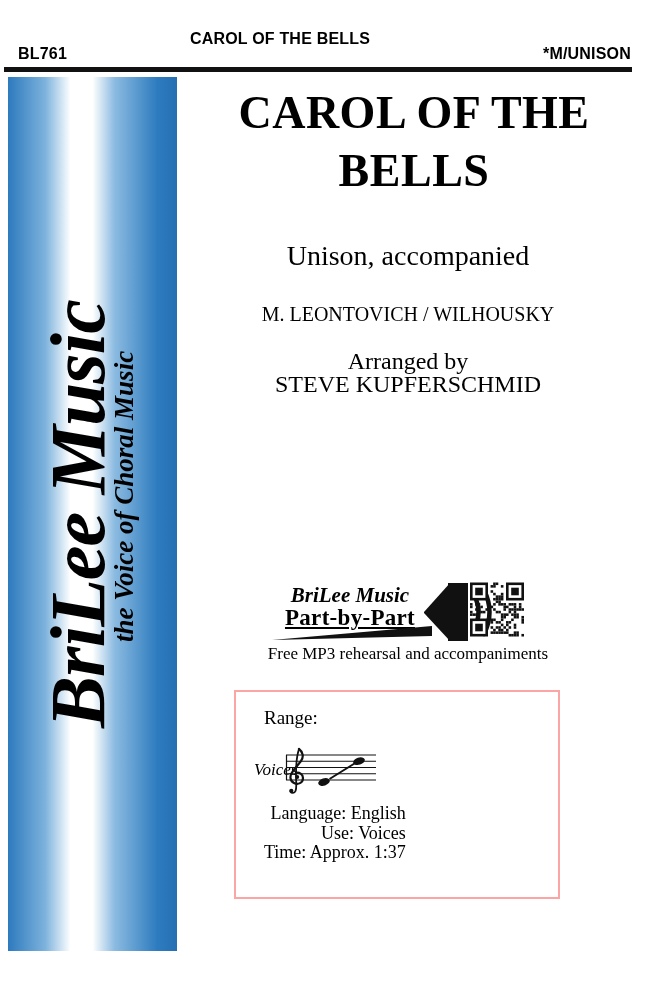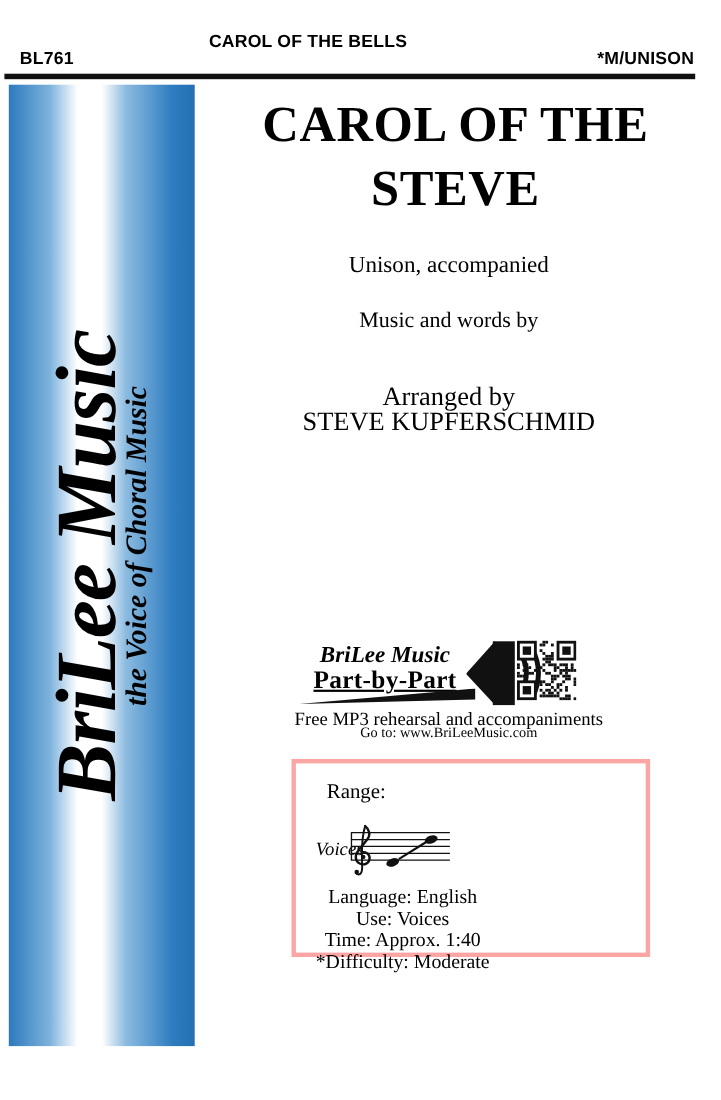--- a/index.html
+++ b/index.html
@@ -22,38 +22,38 @@
     position:absolute;top:50%;left:50%;
     transform:translate(-50%,-50%) rotate(-90deg);
     white-space:nowrap;text-align:left;
   }
   .sb-brand{font-size:78px;font-weight:bold;font-style:italic;line-height:.82;letter-spacing:-1px;}
   .sb-tagline{font-size:27px;font-weight:bold;font-style:italic;margin-left:86px;line-height:1.1;}
   
   .content{position:absolute;left:177px;top:0;width:462px;height:1000px;text-align:center;}
   .content > div{position:absolute;left:0;right:0;}
   .main-title{top:84px;font-size:46px;font-weight:bold;line-height:58px;letter-spacing:.5px;margin-left:12px;}
-  .subtitle{top:228px;font-size:21px;}
+  .subtitle{top:240px;font-size:28px;}
   .credit1{top:280px;font-size:20px;line-height:23px;}
   .credit2{top:350px;font-size:24px;line-height:23px;}
   
   .logo-text{position:absolute;left:262px;top:584px;width:176px;text-align:center;}
   .logo-brand{font-size:21px;font-weight:bold;font-style:italic;line-height:22px;}
   .logo-series{font-size:23px;font-weight:bold;line-height:23px;letter-spacing:.3px;text-decoration:underline;}
   .swoosh{position:absolute;left:272px;top:626px;}
   .speaker{position:absolute;left:424px;top:582px;}
   .qr{position:absolute;left:470px;top:582px;}
   .tagline1{position:absolute;left:177px;width:462px;top:644px;text-align:center;font-size:17px;}
   .tagline2{position:absolute;left:177px;width:462px;top:658px;text-align:center;font-size:13px;}
   
-  .info-box{position:absolute;left:234px;top:690px;width:326px;height:180px;border:4px solid #fca5a5;box-sizing:border-box;margin-left:31px;}
+  .info-box{position:absolute;left:234px;top:690px;width:326px;height:209px;border:2px solid #fca5a5;box-sizing:border-box;}
   .range-label{position:absolute;left:28px;top:15px;font-size:19px;}
   .voices-label{position:absolute;left:18px;top:68px;font-size:17px;font-style:italic;}
   .staff{position:absolute;left:48px;top:55px;}
-  .details{position:absolute;left:18px;top:112px;font-size:18px;line-height:19.5px;text-align:center;}
+  .details{position:absolute;left:28px;top:112px;font-size:18px;line-height:19.5px;text-align:right;}
 </style>
 </head>
 <body>
 
 <div class="page">
 
   <div class="hdr-text hdr-cat">BL761</div>
   <div class="hdr-text hdr-title">CAROL OF THE BELLS</div>
   <div class="hdr-text hdr-voicing">*M/UNISON</div>
   <div class="hdr-rule"></div>
@@ -61,25 +61,26 @@
   <div class="sidebar">
     <div class="sidebar-rot">
       <div class="sb-brand">BriLee Music</div>
       <div class="sb-tagline">the Voice of Choral Music</div>
     </div>
   </div>
 
   <div class="content">
     <div class="main-title">
       <span>CAROL OF THE</span><br>
-      <span>STEVE</span>
+      <span>BELLS</span>
     </div>
     <div class="subtitle">Unison, accompanied</div>
     <div class="credit1">
-      <span>Music and words by</span><br>
+      <br>
+      <span>M. LEONTOVICH / WILHOUSKY</span>
     </div>
     <div class="credit2">
       <span>Arranged by</span><br>
       <span>STEVE KUPFERSCHMID</span>
     </div>
   </div>
 
   <div class="logo-text">
     <div class="logo-brand">BriLee Music</div>
     <div class="logo-series">Part-by-Part</div>
@@ -209,21 +210,20 @@
         <rect x="43.71" y="48.86" width="2.57" height="2.57"></rect>
         <rect x="46.29" y="48.86" width="2.57" height="2.57"></rect>
         <rect x="38.57" y="51.43" width="2.57" height="2.57"></rect>
         <rect x="41.14" y="51.43" width="2.57" height="2.57"></rect>
         <rect x="43.71" y="51.43" width="2.57" height="2.57"></rect>
         <rect x="46.29" y="51.43" width="2.57" height="2.57"></rect>
         <rect x="51.43" y="51.43" width="2.57" height="2.57"></rect>
       </g>
   </svg>
   <div class="tagline1">Free MP3 rehearsal and accompaniments</div>
-  <div class="tagline2">Go to: www.BriLeeMusic.com</div>
 
   <div class="info-box">
     <div class="range-label">Range:</div>
     <div class="voices-label">Voices</div>
     <svg class="staff" width="100" height="50" viewBox="0 0 100 50">
       <g stroke="#111" stroke-width="1.2">
         <line x1="2" y1="8" x2="92" y2="8"></line>
         <line x1="2" y1="14.25" x2="92" y2="14.25"></line>
         <line x1="2" y1="20.5" x2="92" y2="20.5"></line>
         <line x1="2" y1="26.75" x2="92" y2="26.75"></line>
@@ -238,18 +238,17 @@
       </g>
       <g>
         <ellipse cx="40" cy="35" rx="6" ry="3.6" transform="rotate(-18 40 35)" fill="#111"></ellipse>
         <ellipse cx="75" cy="14.2" rx="6" ry="3.6" transform="rotate(-18 75 14.2)" fill="#111"></ellipse>
         <line x1="45.5" y1="32" x2="70.5" y2="16.5" stroke="#111" stroke-width="2"></line>
       </g>
     </svg>
     <div class="details">
       <div>Language: English</div>
       <div>Use: Voices</div>
-      <div>Time: Approx. 1:40</div>
-      <div>*Difficulty: Moderate</div>
+      <div>Time: Approx. 1:37</div>
     </div>
   </div>
 
 </div>
 
 </body></html>

